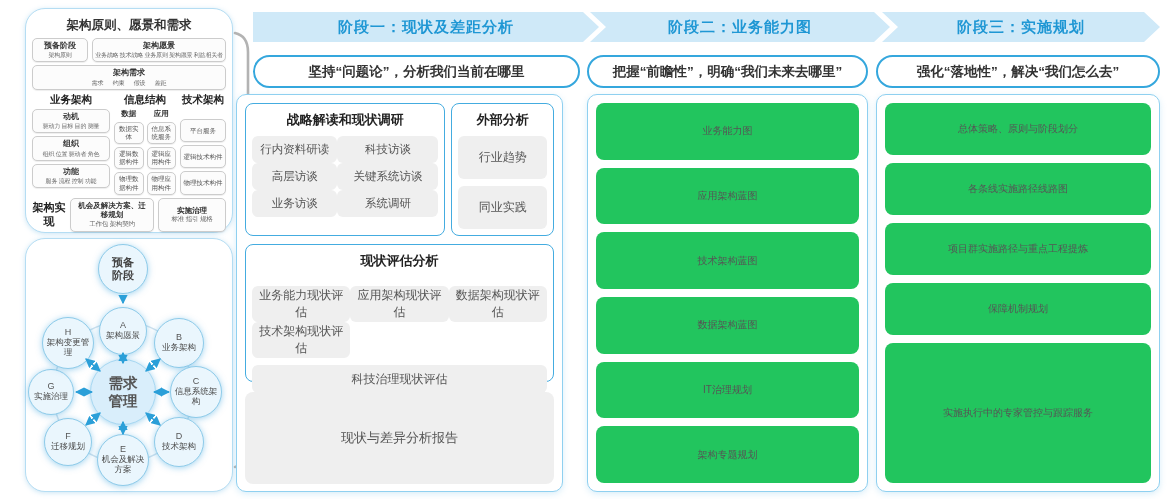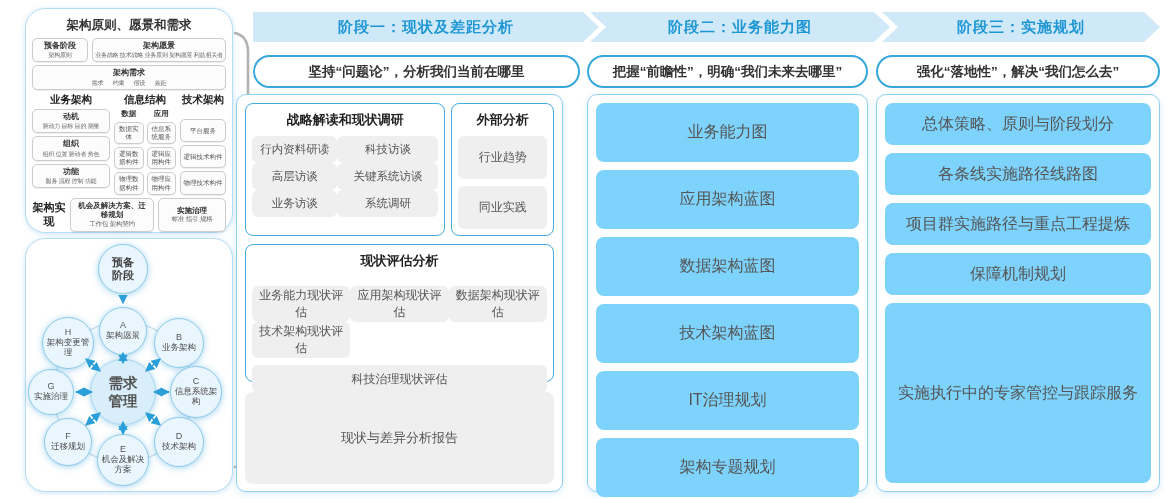--- a/index.html
+++ b/index.html
@@ -91,24 +91,24 @@
   .grid2 { display:grid; grid-template-columns:1fr 1.18fr; }
   .gitem { background:#efefef; border-radius:6px; display:flex; align-items:center; justify-content:center;
            font-size:11.5px; color:#555; min-height:27px; padding:1px 2px; text-align:center; }
   .ext-items { display:flex; flex-direction:column; gap:7px; flex:1; }
   .ext-items .gitem { flex:1; font-size:12px; }
   .assessment { margin-top:8px; height:138px; }
   .assessment .gitem { min-height:28px; font-size:12px; }
   .assess-full { margin-top:7px; }
   .report { margin-top:10px; height:92px; background:#efefef; border-radius:8px; display:flex;
             align-items:center; justify-content:center; font-size:13px; color:#555; }
-  .bigitem { background:#7dd3fc; border-radius:8px; display:flex; align-items:center; justify-content:center;
-             font-size:16px; color:#555; text-align:center; padding:19px 8px; }
+  .bigitem { background:#22c55e; border-radius:8px; display:flex; align-items:center; justify-content:center;
+             font-size:10px; color:#555; text-align:center; padding:19px 8px; }
   .stack-item { flex:1; }
-  .fixed-item { height:42px; flex:none; }
+  .fixed-item { height:52px; flex:none; }
   .grow-item { flex:1; }
 </style>
 </head>
 <body>
 
 <div class="canvas">
 
   <div class="panel fw">
     <div class="fw-title">架构原则、愿景和需求</div>
 
@@ -310,22 +310,22 @@
       </div>
       <div class="gitem assess-full">科技治理现状评估</div>
     </div>
 
     <div class="report">现状与差异分析报告</div>
   </div>
 
   <div class="content cont-2">
     <div class="bigitem stack-item">业务能力图</div>
     <div class="bigitem stack-item">应用架构蓝图</div>
+    <div class="bigitem stack-item">技术架构蓝图</div>
     <div class="bigitem stack-item">数据架构蓝图</div>
-    <div class="bigitem stack-item">技术架构蓝图</div>
     <div class="bigitem stack-item">IT治理规划</div>
     <div class="bigitem stack-item">架构专题规划</div>
   </div>
 
   <div class="content cont-3">
     <div class="bigitem fixed-item">总体策略、原则与阶段划分</div>
     <div class="bigitem fixed-item">各条线实施路径线路图</div>
     <div class="bigitem fixed-item">项目群实施路径与重点工程提炼</div>
     <div class="bigitem fixed-item">保障机制规划</div>
     <div class="bigitem grow-item">实施执行中的专家管控与跟踪服务</div>

